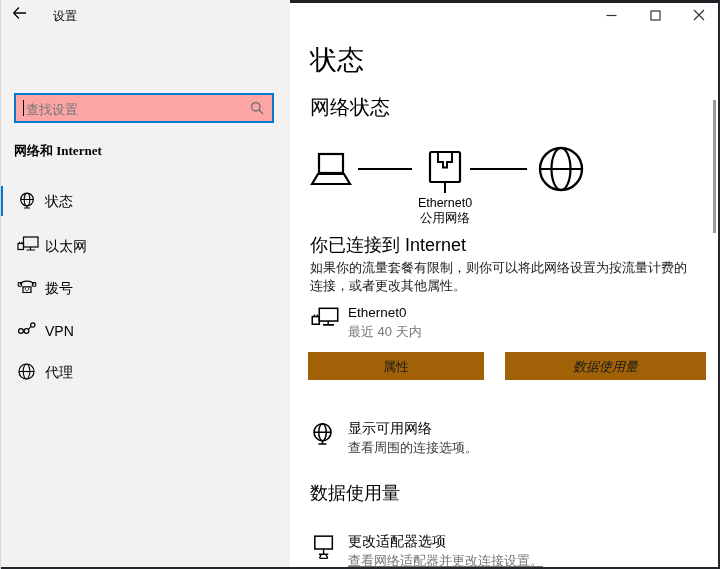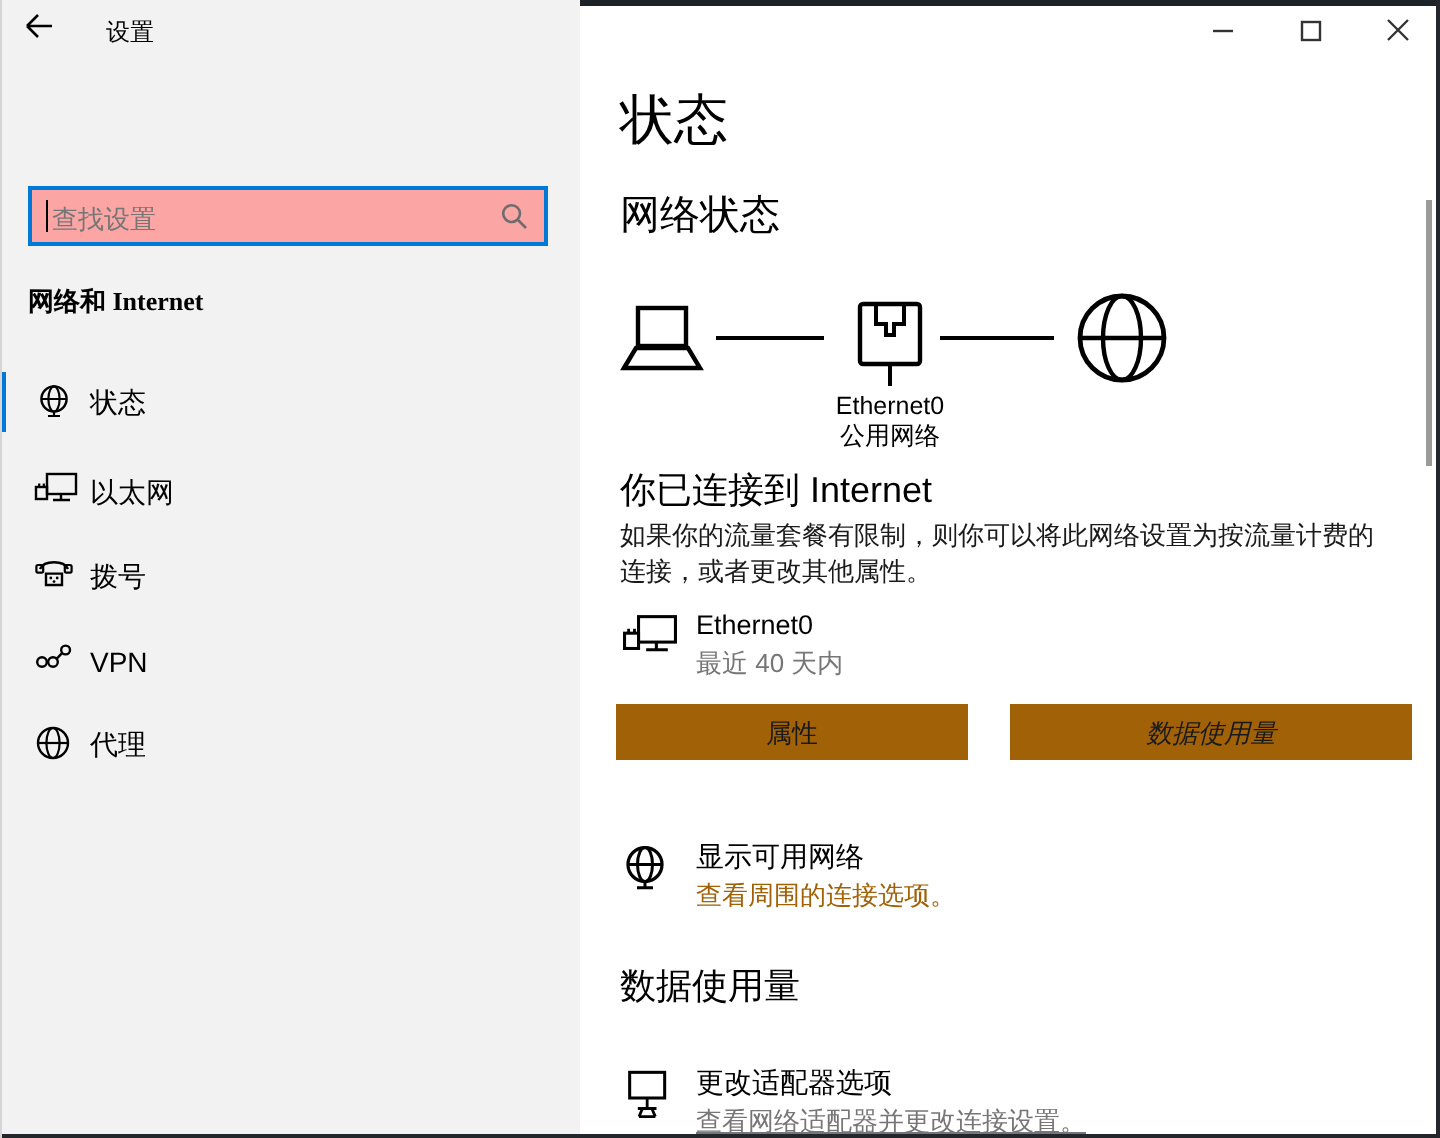--- a/index.html
+++ b/index.html
@@ -39,21 +39,21 @@
   .conn-desc{position:absolute;left:20px;top:259px;width:382px;font-size:13px;line-height:18px;color:#1a1a1a;}
   .eth-row-icon{position:absolute;left:21px;top:306px;}
   .eth-name{position:absolute;left:58px;top:305px;font-size:13.5px;color:#000;}
   .eth-period{position:absolute;left:58px;top:323px;font-size:13px;color:#767676;}
   .eth-usage{position:absolute;right:37px;top:305px;font-size:13.5px;color:#000;margin-top:48px;}
   .btn{position:absolute;top:352px;height:28px;background:#a16207;border:none;font-size:13px;color:#1a1a1a;text-align:center;line-height:28px;cursor:pointer;font-family:inherit;}
   .btn-props{left:18px;width:176px;}
   .btn-usage{left:215px;width:201px;font-style:italic;}
   .shownet-icon{position:absolute;left:20px;top:421px;}
   .shownet-title{position:absolute;left:58px;top:420px;font-size:14px;color:#000;}
-  .shownet-sub{position:absolute;left:58px;top:439px;font-size:13px;color:#a16207;}
+  .shownet-sub{position:absolute;left:58px;top:439px;font-size:13px;color:#404040;}
   .adv-h{position:absolute;left:20px;top:481px;font-size:18px;color:#000;}
   .adapter-icon{position:absolute;left:20px;top:535px;}
   .adapter-title{position:absolute;left:58px;top:533px;font-size:14px;color:#000;}
   .adapter-sub{position:absolute;left:58px;top:552px;font-size:13px;color:#767676;text-decoration:underline;}
 
   
   .ctrl{position:absolute;top:3px;width:34px;height:24px;display:flex;align-items:center;justify-content:center;cursor:pointer;}
   .ctrl-min{left:594px;} .ctrl-max{left:638px;} .ctrl-close{left:682px;}
 
   .scroll-thumb{position:absolute;right:4px;top:100px;width:3px;height:133px;background:#9a9a9a;}

